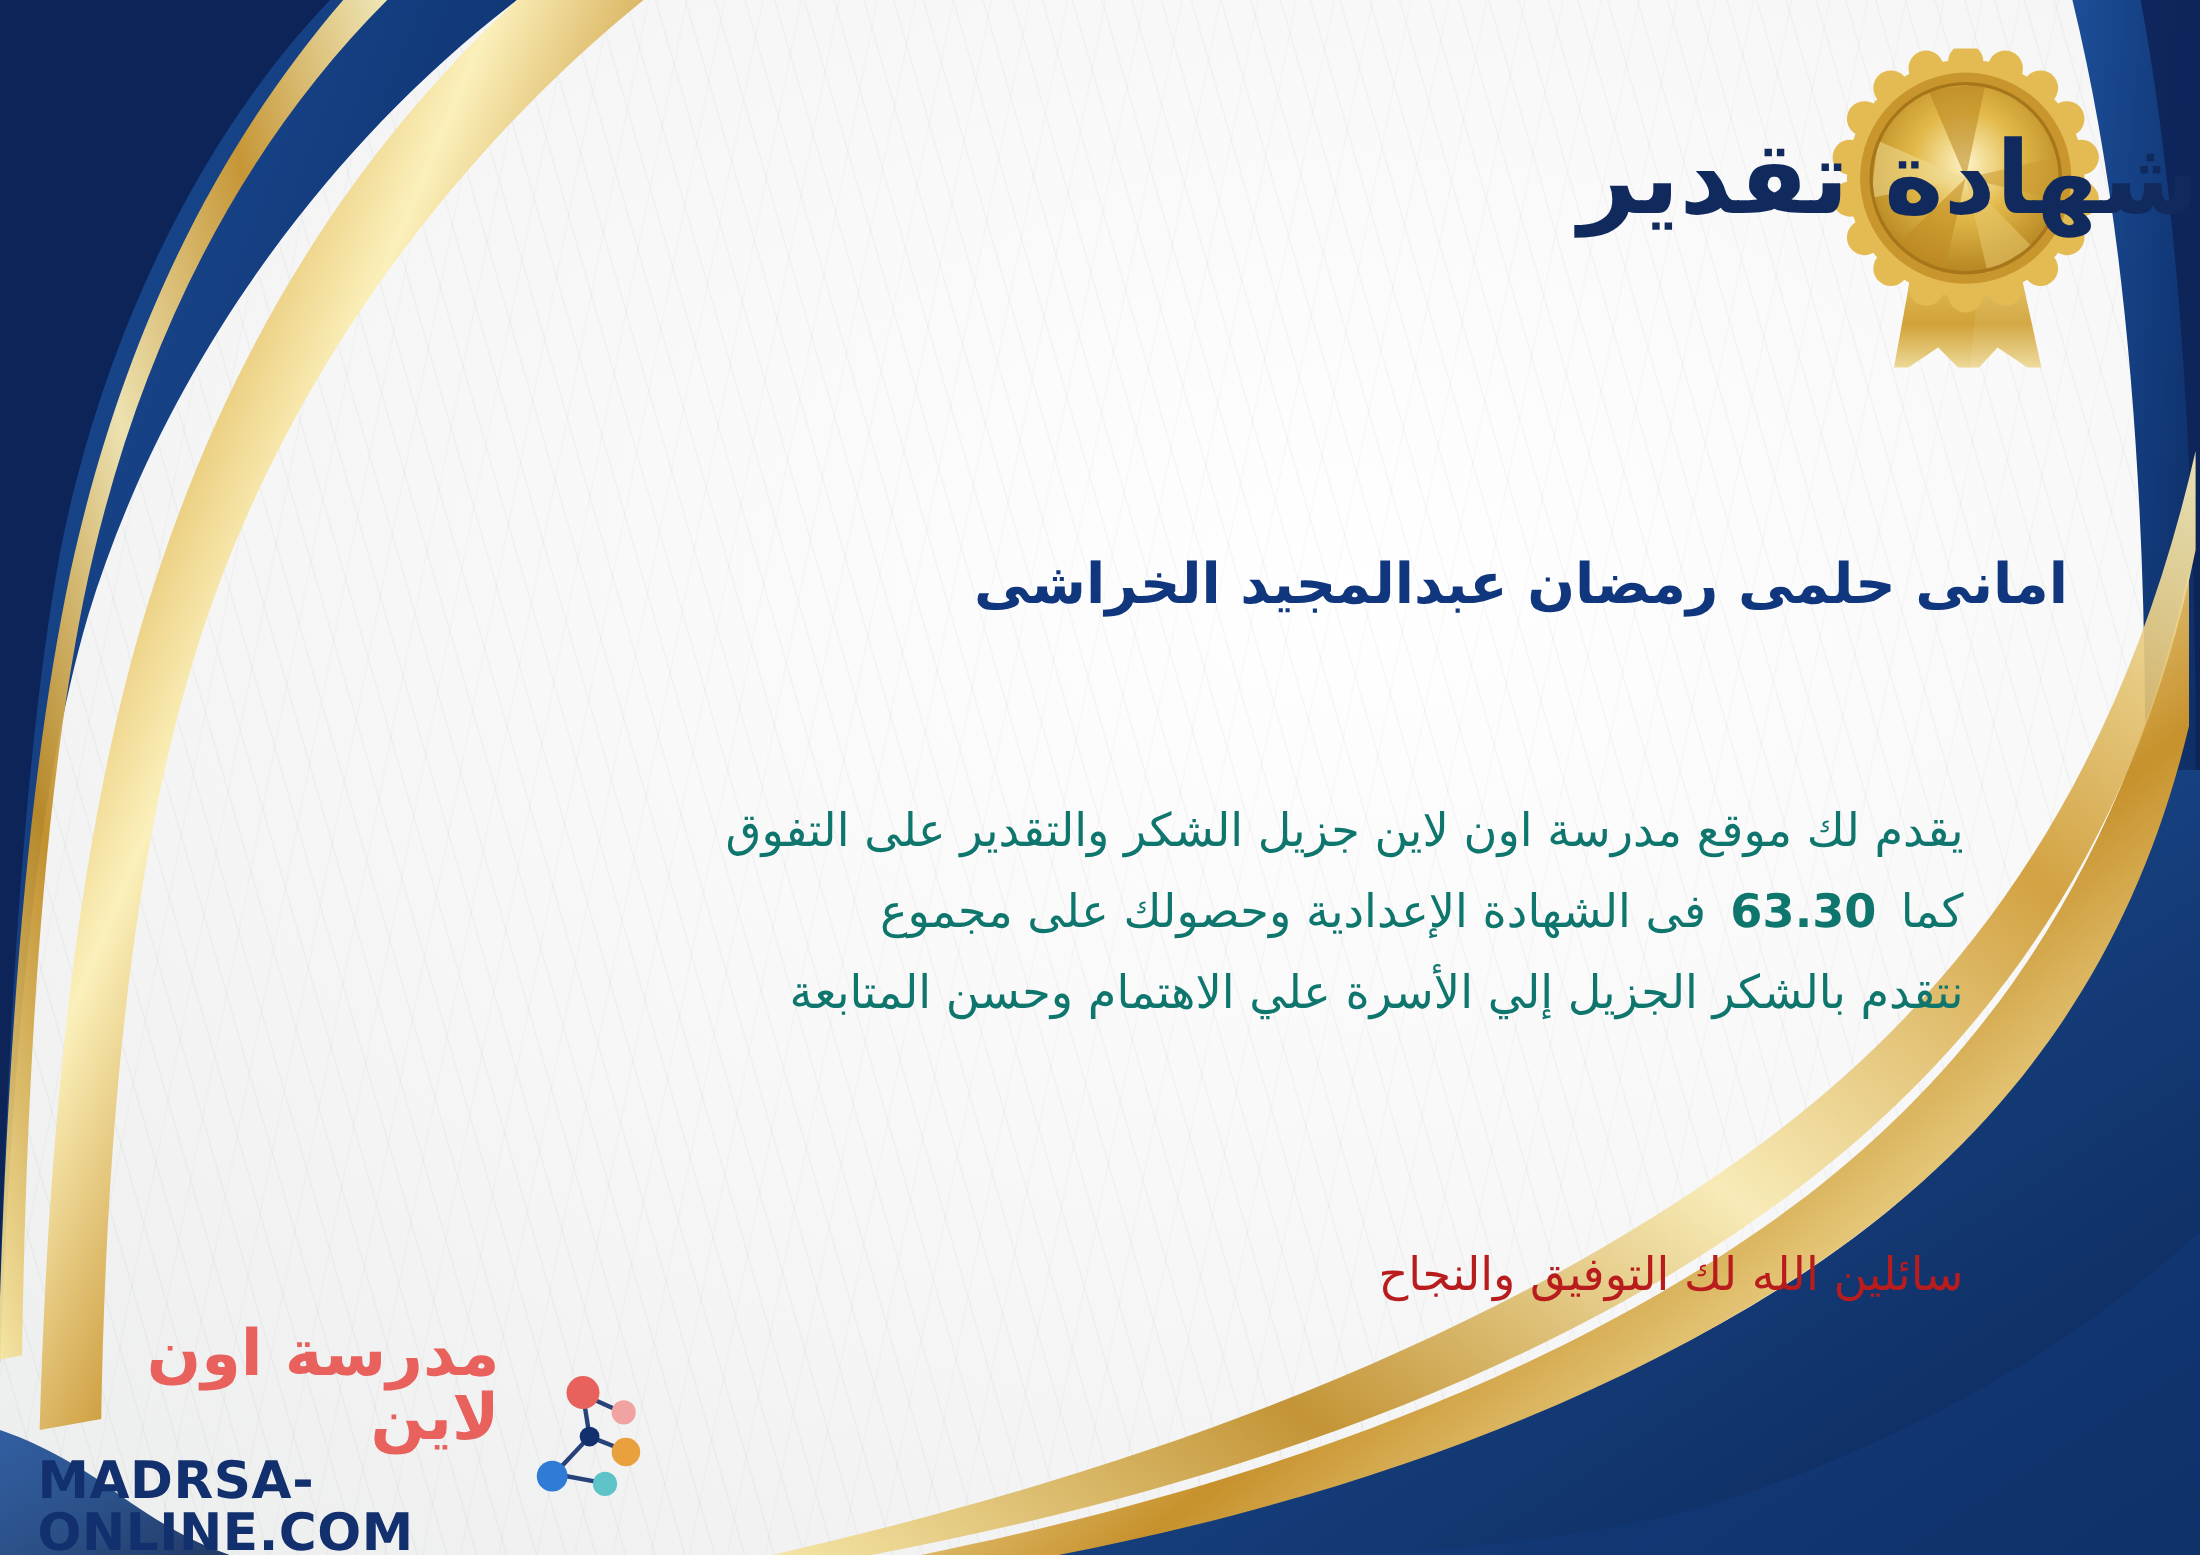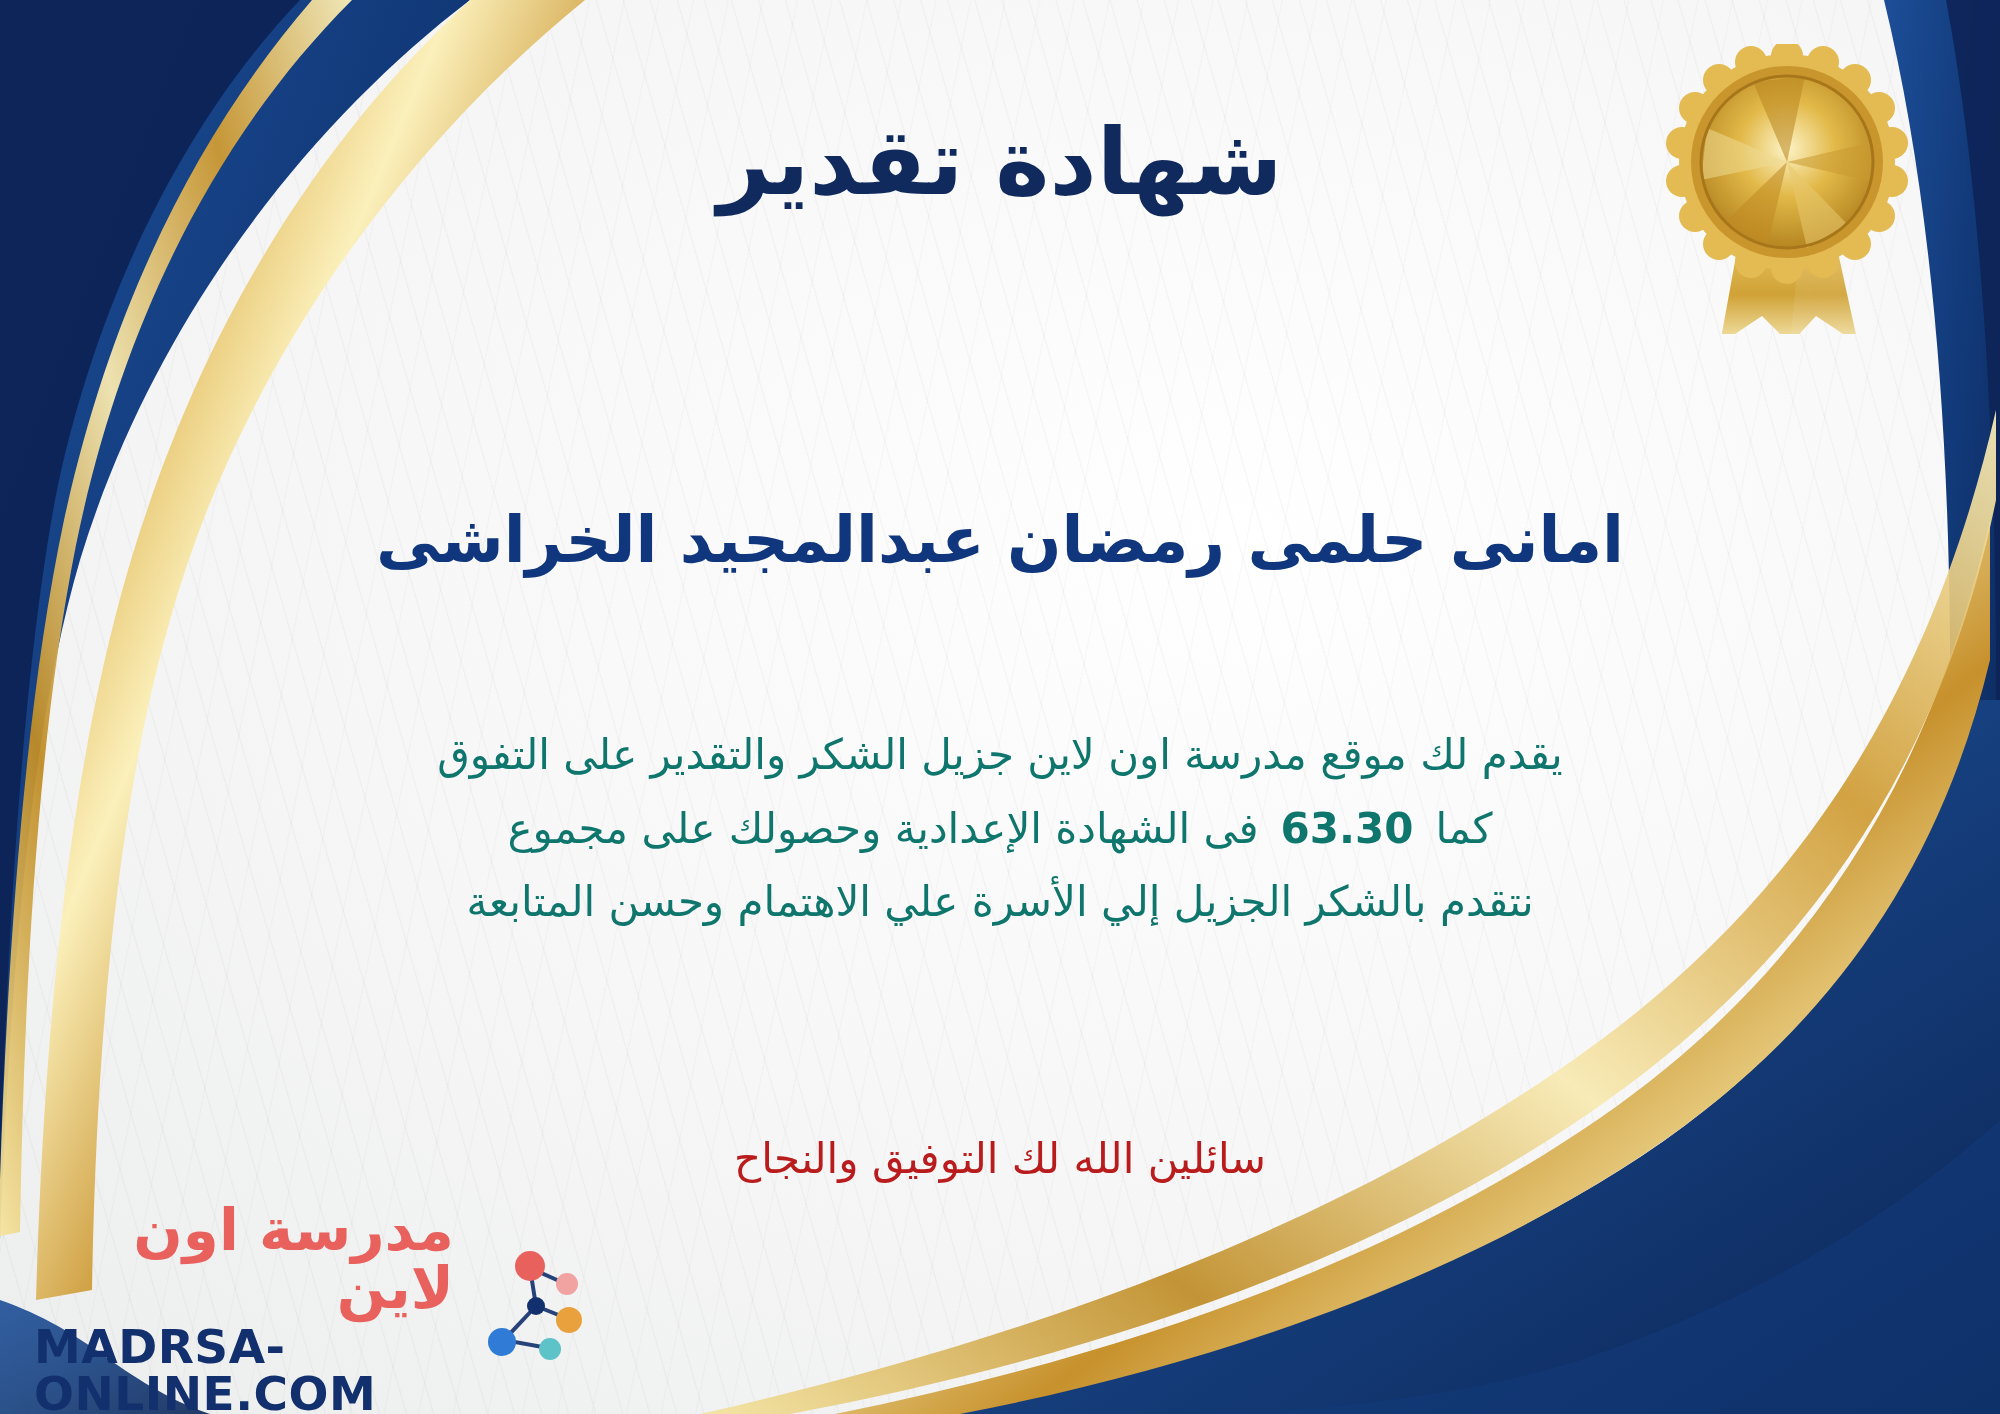--- a/index.html
+++ b/index.html
@@ -57,41 +57,40 @@
     inset: 0;
     width: 2000px;
     height: 1414px;
     pointer-events: none;
   }
 
   
   .content {
     position: absolute;
     inset: 0;
-    text-align: center;
   }
 
   .title {
     position: absolute;
     top: 112px;
     left: 0;
     right: 0;
     font-size: 92px;
     font-weight: 700;
     color: #102a5e;
     letter-spacing: 0px;
     line-height: 1.1;
   }
 
   .recipient {
     position: absolute;
     top: 500px;
     left: 120px;
     right: 120px;
-    font-size: 64px;
+    font-size: 51px;
     font-weight: 700;
     color: #10377e;
     line-height: 1.25;
   }
 
   .body-text {
     position: absolute;
     top: 718px;
     left: 215px;
     right: 215px;

